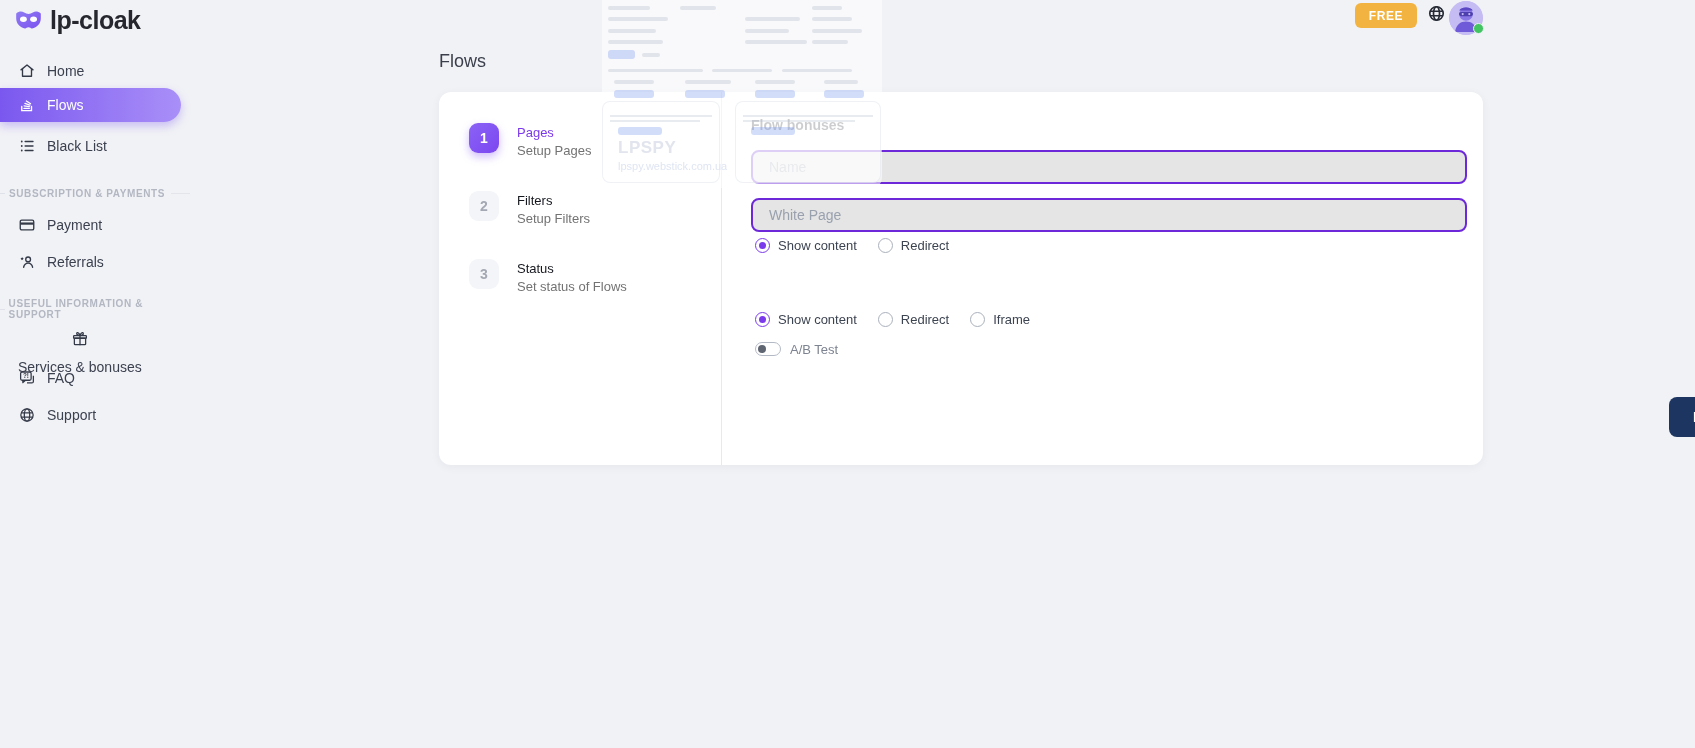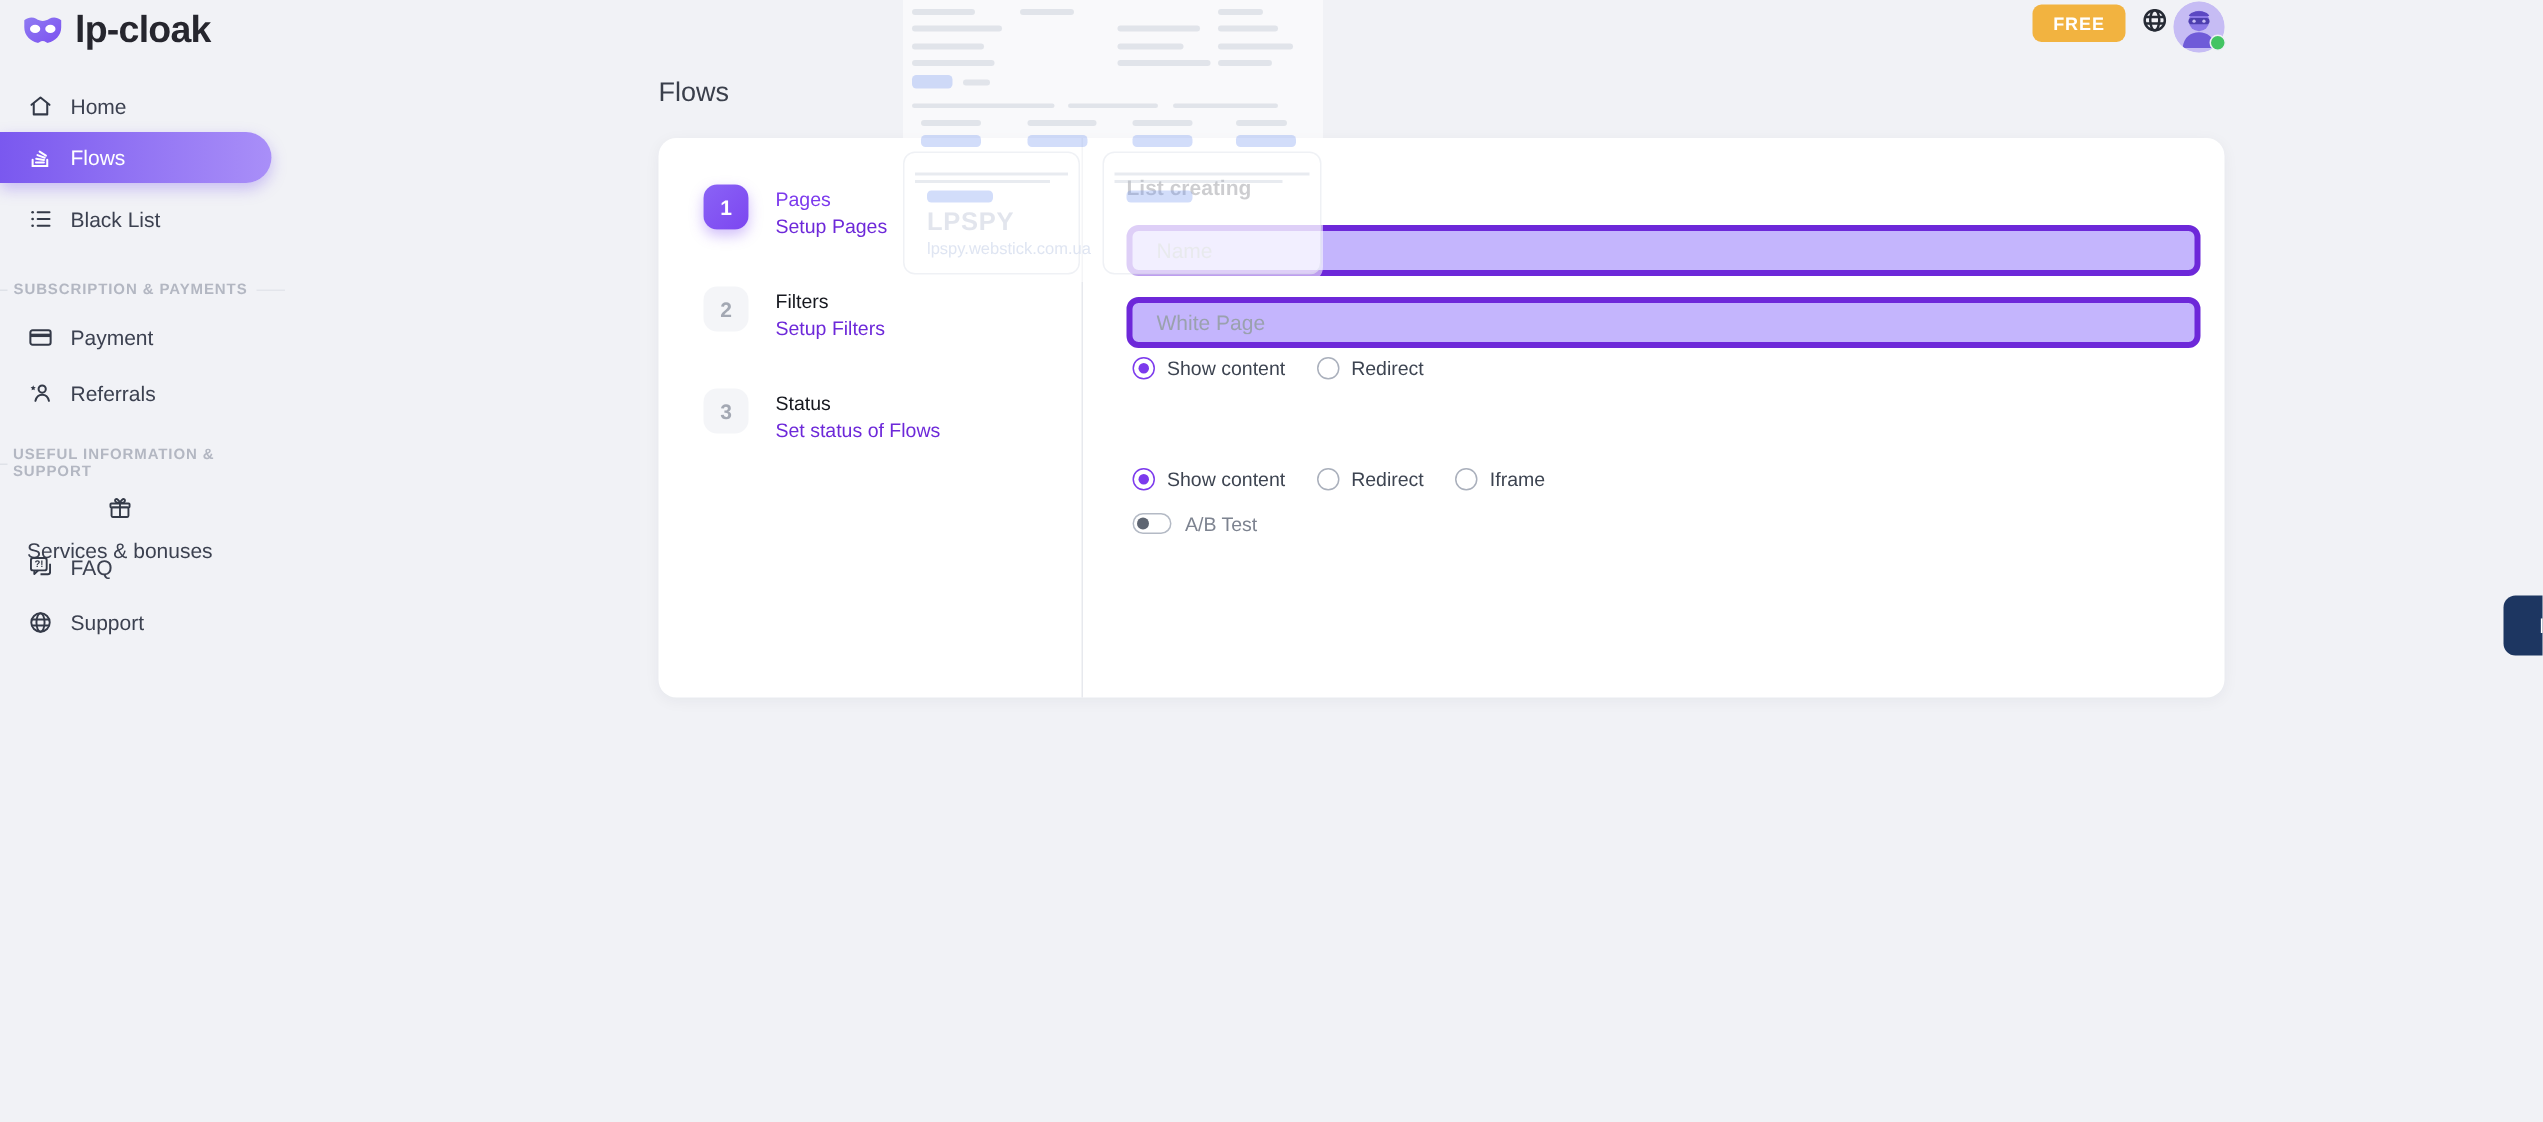--- a/index.html
+++ b/index.html
@@ -50,28 +50,28 @@
   
   .stepper { position:absolute; left:30px; top:31px; z-index:3; }
   .step { display:flex; gap:18px; margin-bottom:33px; cursor:pointer; }
   .step-badge { width:30px; height:30px; border-radius:9px; display:flex; align-items:center;
                 justify-content:center; font-size:14px; font-weight:600;
                 background:#f4f5f8; color:#a3a8b3; }
   .step.active .step-badge { background:linear-gradient(135deg,#8a63f6,#7c46f0); color:#fff;
                              box-shadow:0 4px 9px rgba(124,70,240,.35); }
   .step-title { font-size:13px; font-weight:400; color:#16181f; padding-top:2px; }
   .step.active .step-title { color:#7c3aed; }
-  .step-sub { font-size:13px; color:#6d28d9; margin-top:3px; }
+  .step-sub { font-size:13px; color:#737373; margin-top:3px; }
 
   
   .form { position:absolute; left:312px; top:0; width:716px; height:373px; z-index:3; }
   .form-title { position:absolute; left:0; top:25px; font-size:14px; font-weight:700; color:#1f232e; }
-  .txt-input { position:absolute; left:0; width:716px; height:34px; border:4px solid #6d28d9;
+  .txt-input { position:absolute; left:0; width:716px; height:34px; border:2px solid #6d28d9;
                border-radius:8px; padding:0 16px; font-size:14px; color:#2b3040;
-               font-family:"Liberation Sans",sans-serif; background:#c4b5fd; outline:none; }
+               font-family:"Liberation Sans",sans-serif; background:#e5e5e5; outline:none; }
   .txt-input::placeholder { color:#9aa1ae; }
   .radio-row { position:absolute; left:4px; display:flex; align-items:center; gap:21px; height:16px; }
   .radio-opt { display:flex; align-items:center; gap:8px; cursor:pointer; }
   .radio { width:15px; height:15px; border-radius:50%; border:1.5px solid #aab0bc; background:#fff;
            display:flex; align-items:center; justify-content:center; flex:0 0 15px; }
   .radio.selected { border-color:#7c3aed; }
   .radio.selected::after { content:""; width:7px; height:7px; border-radius:50%; background:#7c3aed; }
   .radio-label { font-size:13px; color:#3d4451; }
   .toggle-row { position:absolute; left:4px; top:249px; display:flex; align-items:center; gap:9px; height:16px; cursor:pointer; }
   .toggle { width:26px; height:14px; border:1.5px solid #b4bac5; border-radius:8px; background:#fff;
@@ -305,21 +305,21 @@
           <div class="step-title">Status</div>
           <div class="step-sub">Set status of Flows</div>
         </div>
       </div>
 
     </div>
 
     <div class="card-divider"></div>
 
     <div class="form">
-      <div class="form-title">List creating</div>
+      <div class="form-title">Flow bonuses</div>
 
       <input class="txt-input" style="top: 58px;" type="text" placeholder="Name">
 
       <input class="txt-input" style="top: 106px;" type="text" placeholder="White Page">
 
       <div class="radio-row" style="top:145px;">
         <label class="radio-opt">
           <span class="radio selected"></span>
           <span class="radio-label">Show content</span>
         </label>

